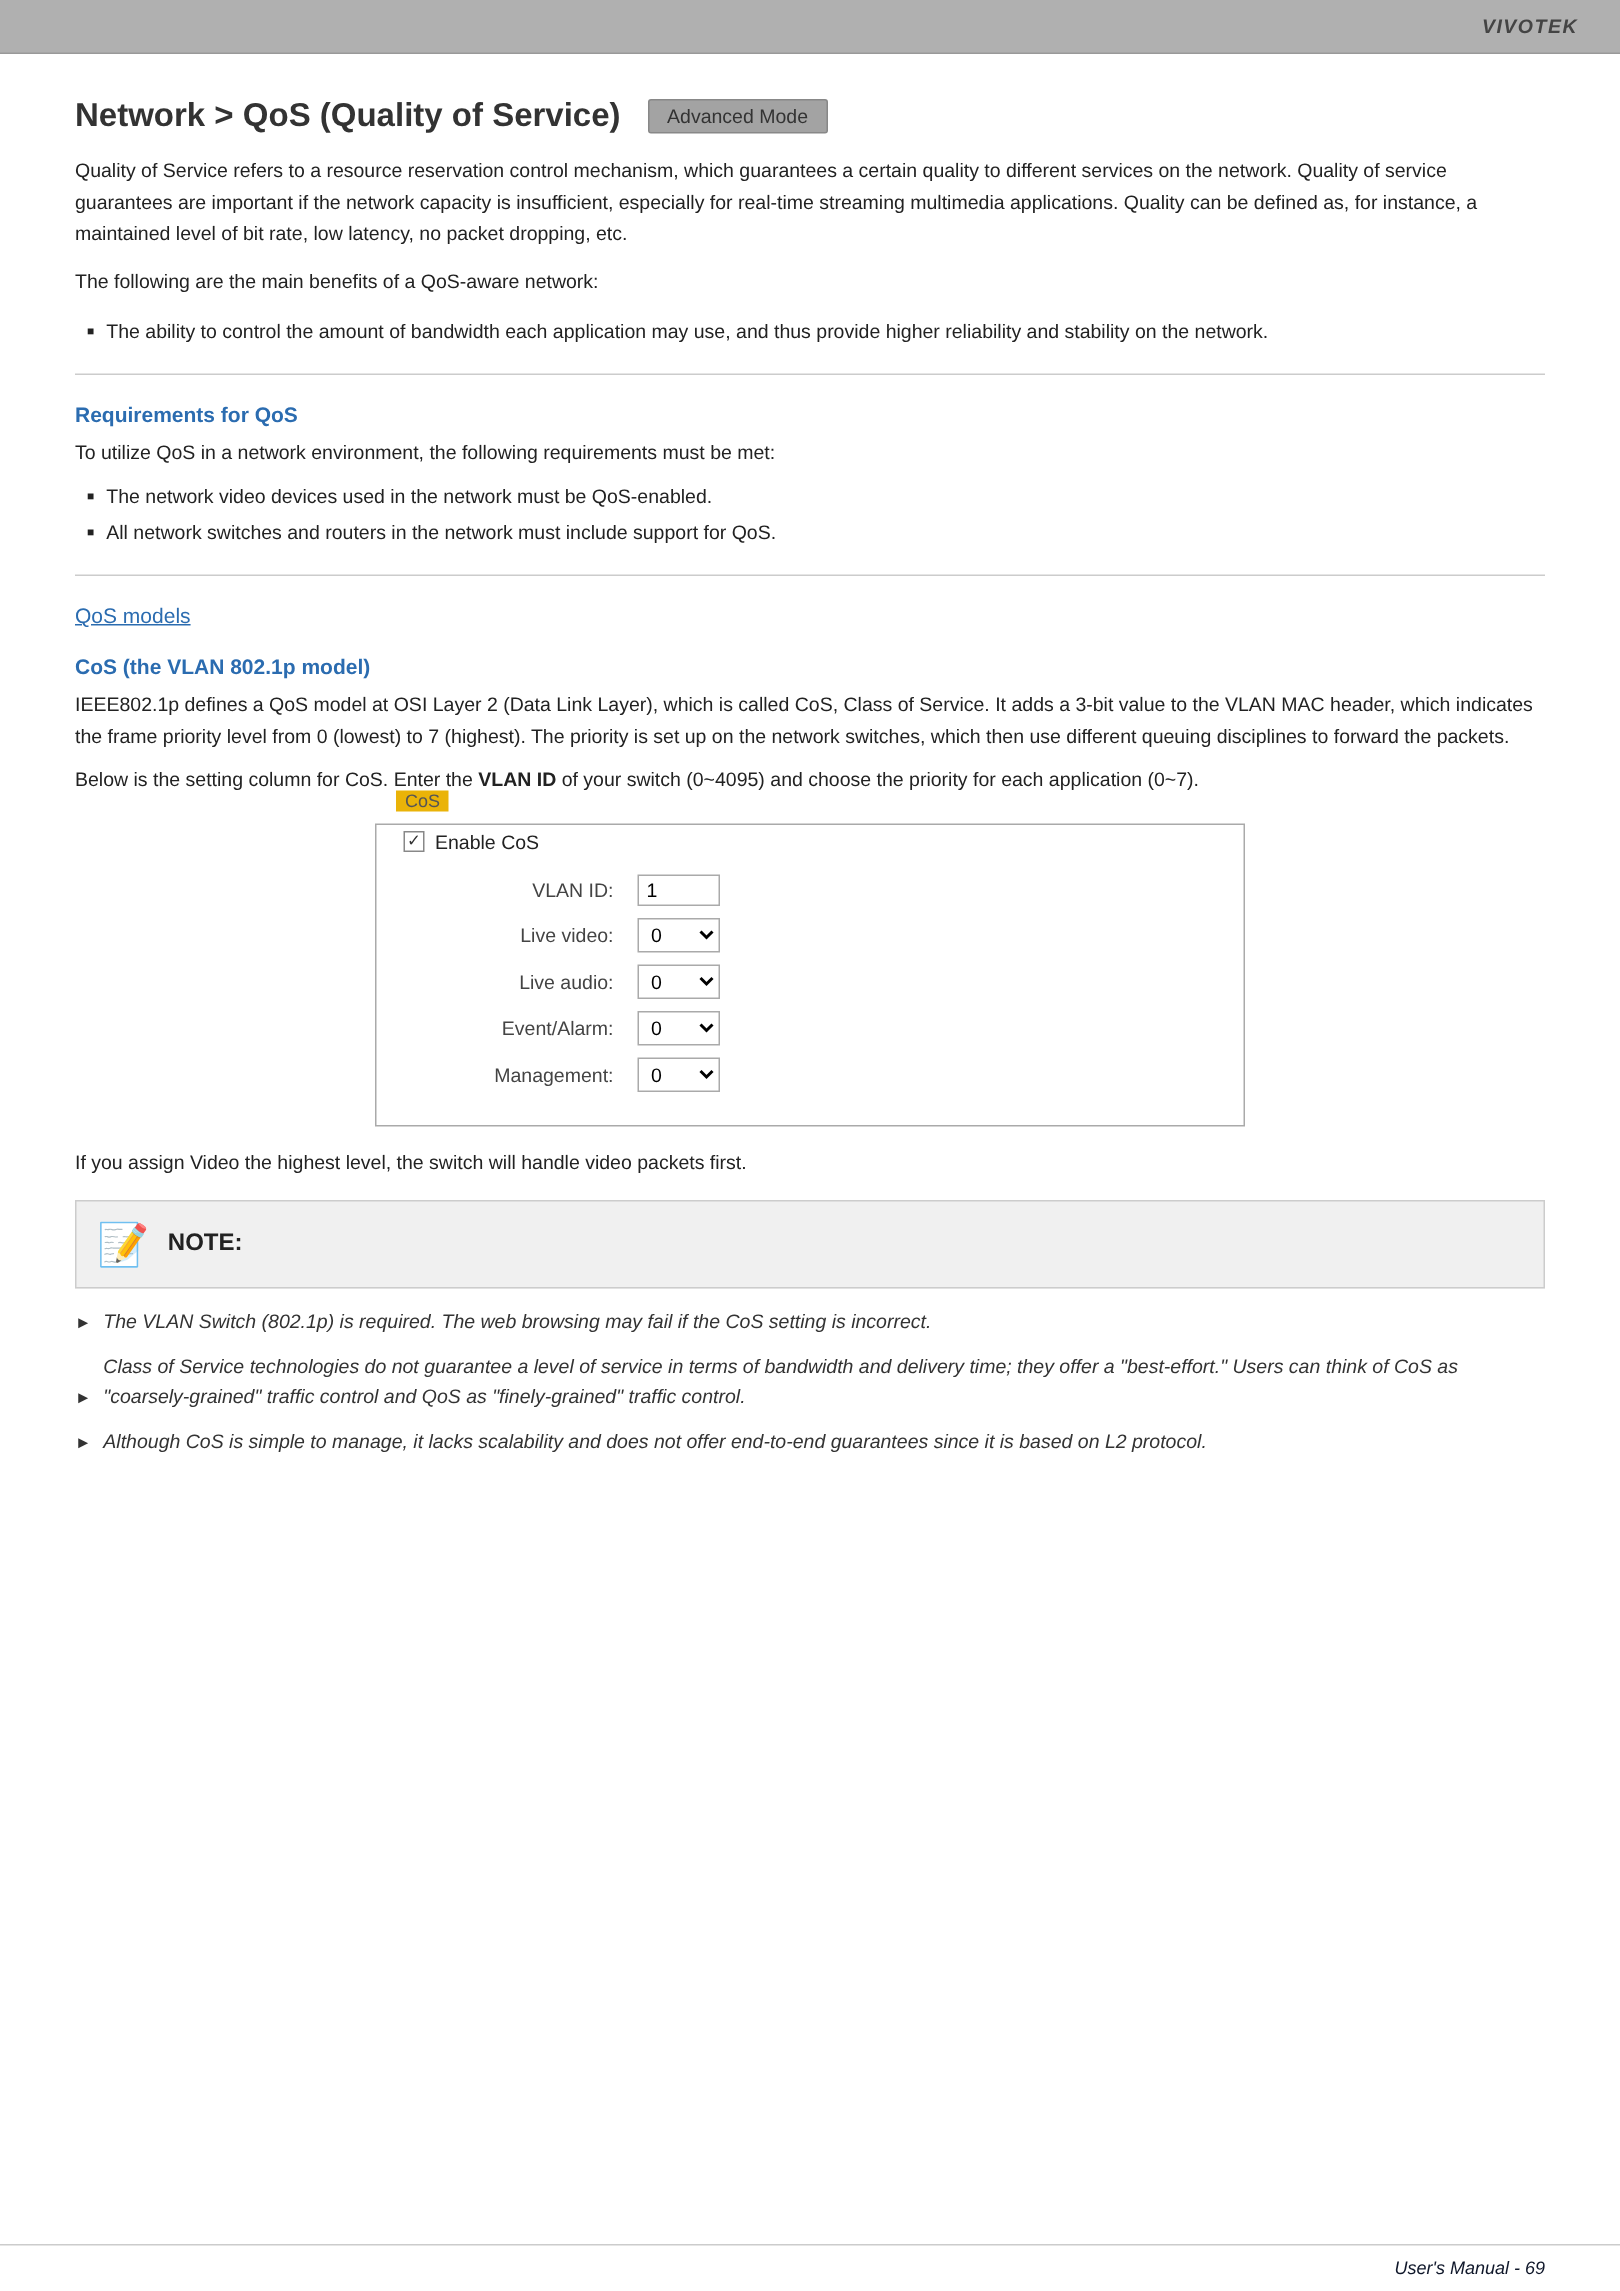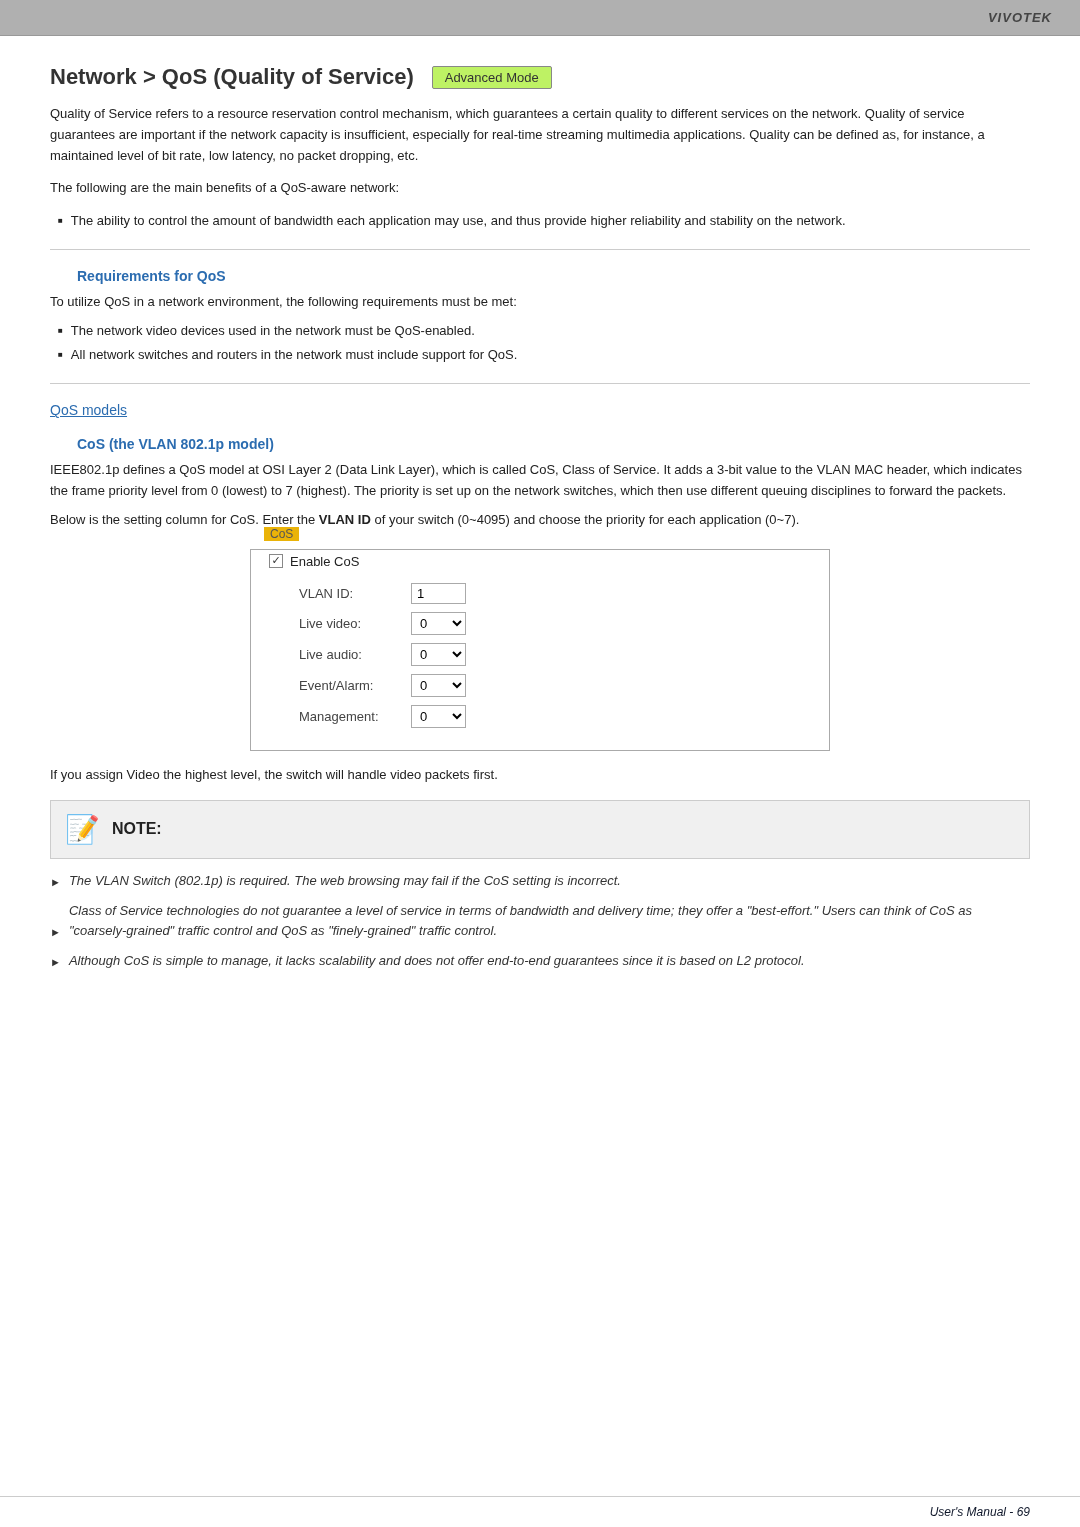--- a/index.html
+++ b/index.html
@@ -44,21 +44,21 @@
       gap: 18px;
       margin-bottom: 14px;
     }
     .page-title {
       font-size: 22px;
       font-weight: bold;
       color: #333;
     }
     .advanced-mode-btn {
       border: 1px solid #888;
-      background: #bef264;
+      background: #a3a3a3;
       padding: 3px 12px;
       font-size: 13px;
       color: #333;
       cursor: pointer;
       border-radius: 2px;
       white-space: nowrap;
     }
     .intro-text {
       font-size: 13px;
       line-height: 1.6;
@@ -87,21 +87,20 @@
       border: none;
       border-top: 1px solid #ccc;
       margin: 18px 0;
     }
     .section-heading {
       font-size: 14px;
       font-weight: bold;
       color: #2b6cb0;
       margin-bottom: 8px;
       margin-top: 4px;
-      margin-left: 27px;
     }
     .section-text {
       font-size: 13px;
       line-height: 1.6;
       margin-bottom: 8px;
     }
     .link-heading {
       font-size: 14px;
       color: #2b6cb0;
       text-decoration: underline;
@@ -127,23 +126,24 @@
       margin-bottom: 14px;
     }
     .cos-form-row {
       display: flex;
       align-items: center;
       margin-bottom: 8px;
       padding-left: 30px;
     }
     .cos-label {
       width: 110px;
+      text-align: right;
       font-size: 13px;
       color: #444;
-      margin-right: 2px;
+      margin-right: 16px;
     }
     .cos-input {
       width: 55px;
       border: 1px solid #aaa;
       padding: 2px 5px;
       font-size: 13px;
     }
     .cos-select {
       border: 1px solid #aaa;
       padding: 2px 4px;

